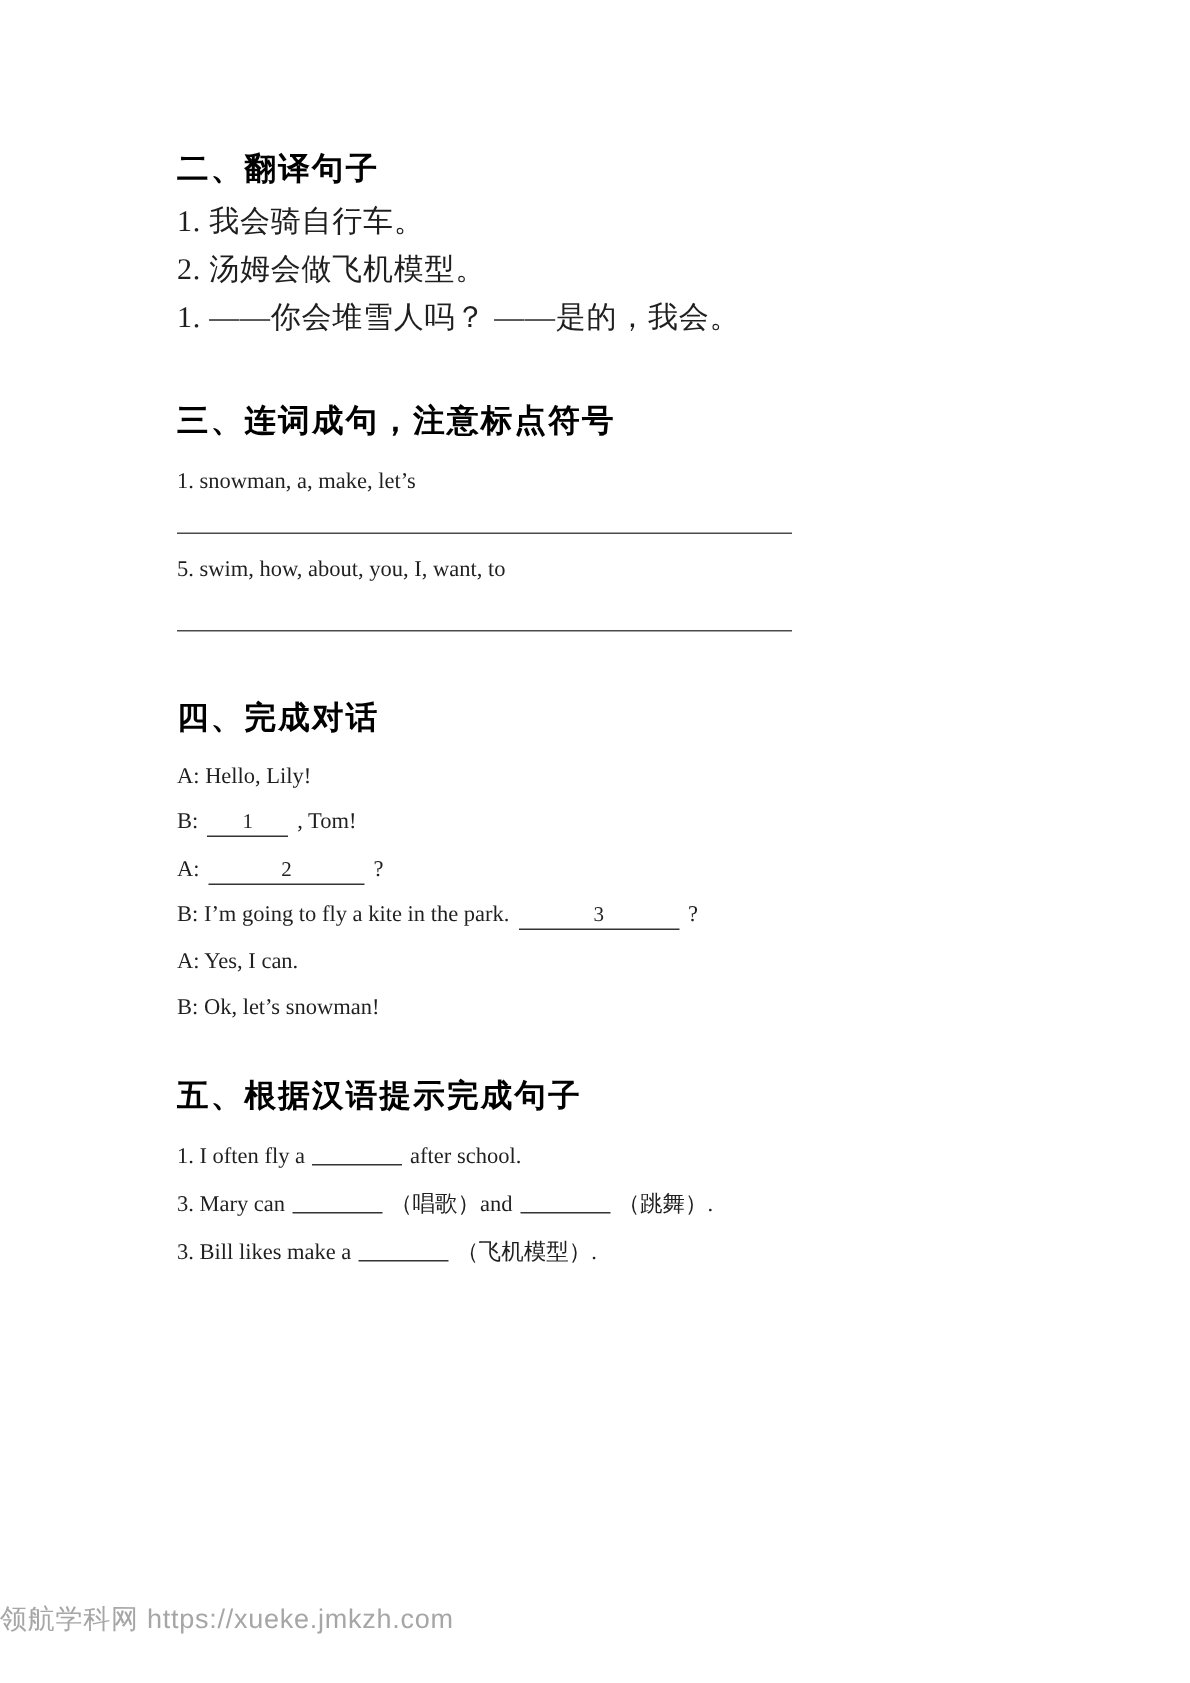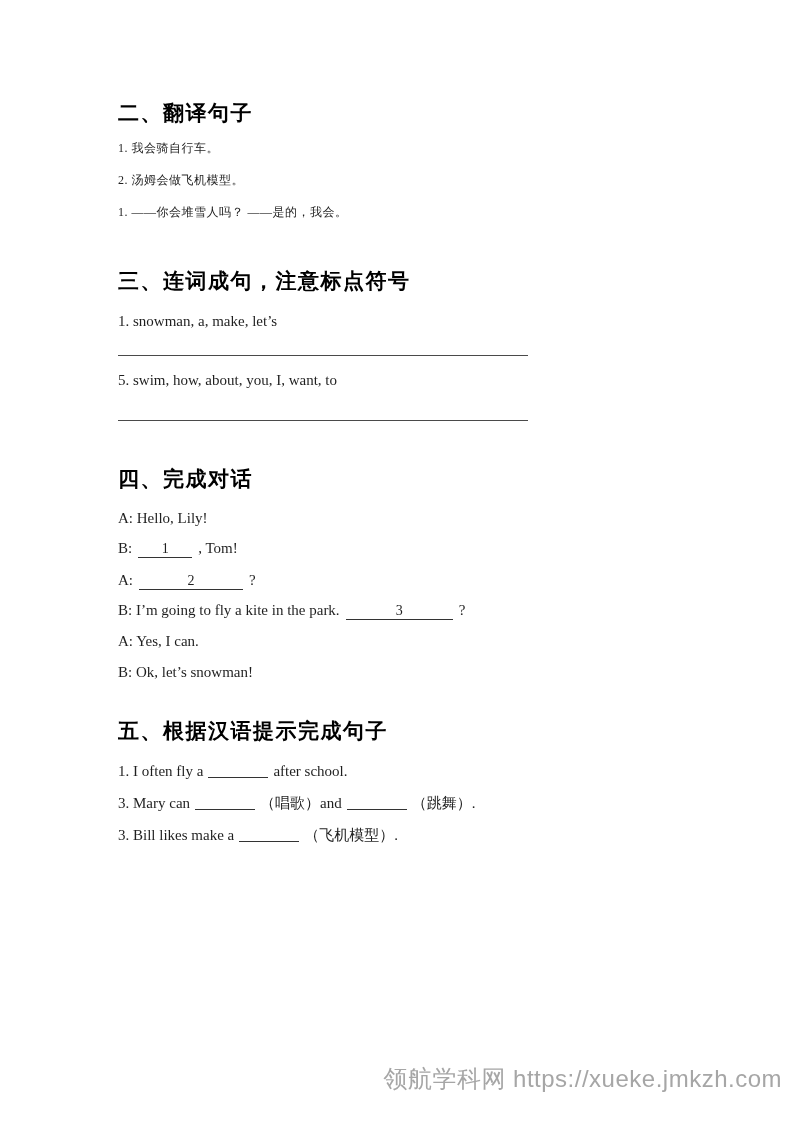--- a/index.html
+++ b/index.html
@@ -25,21 +25,21 @@
     white-space: nowrap;
   }
   .line {
     position: absolute;
     left: 118px;
     margin: 0;
     font-size: 15px;
     line-height: 20px;
     white-space: nowrap;
   }
-  .cn { font-size: 12px; letter-spacing: 0.5px; }
+  .cn { font-size: 20px; letter-spacing: 0.5px; }
   .blank {
     display: inline-block;
     border-bottom: 1px solid #333333;
     text-align: center;
     vertical-align: baseline;
     margin: 0 6px;
     font-size: 14px;
     line-height: 17px;
     height: 17px;
   }
@@ -60,23 +60,23 @@
     left: 118px;
     width: 410px;
     height: 0;
     border-top: 1px solid #4a4a4a;
   }
   .footer {
     position: absolute;
     left: 0;
     right: 0;
     top: 1067px;
-    text-align: right;
+    text-align: left;
     font-family: "Liberation Sans", "DejaVu Sans", sans-serif;
-    font-size: 24px;
+    font-size: 18px;
     line-height: 24px;
     color: #a6a6a6;
     letter-spacing: 0.5px;
   }
 </style>
 </head>
 <body>
 
 <div class="page">
 

